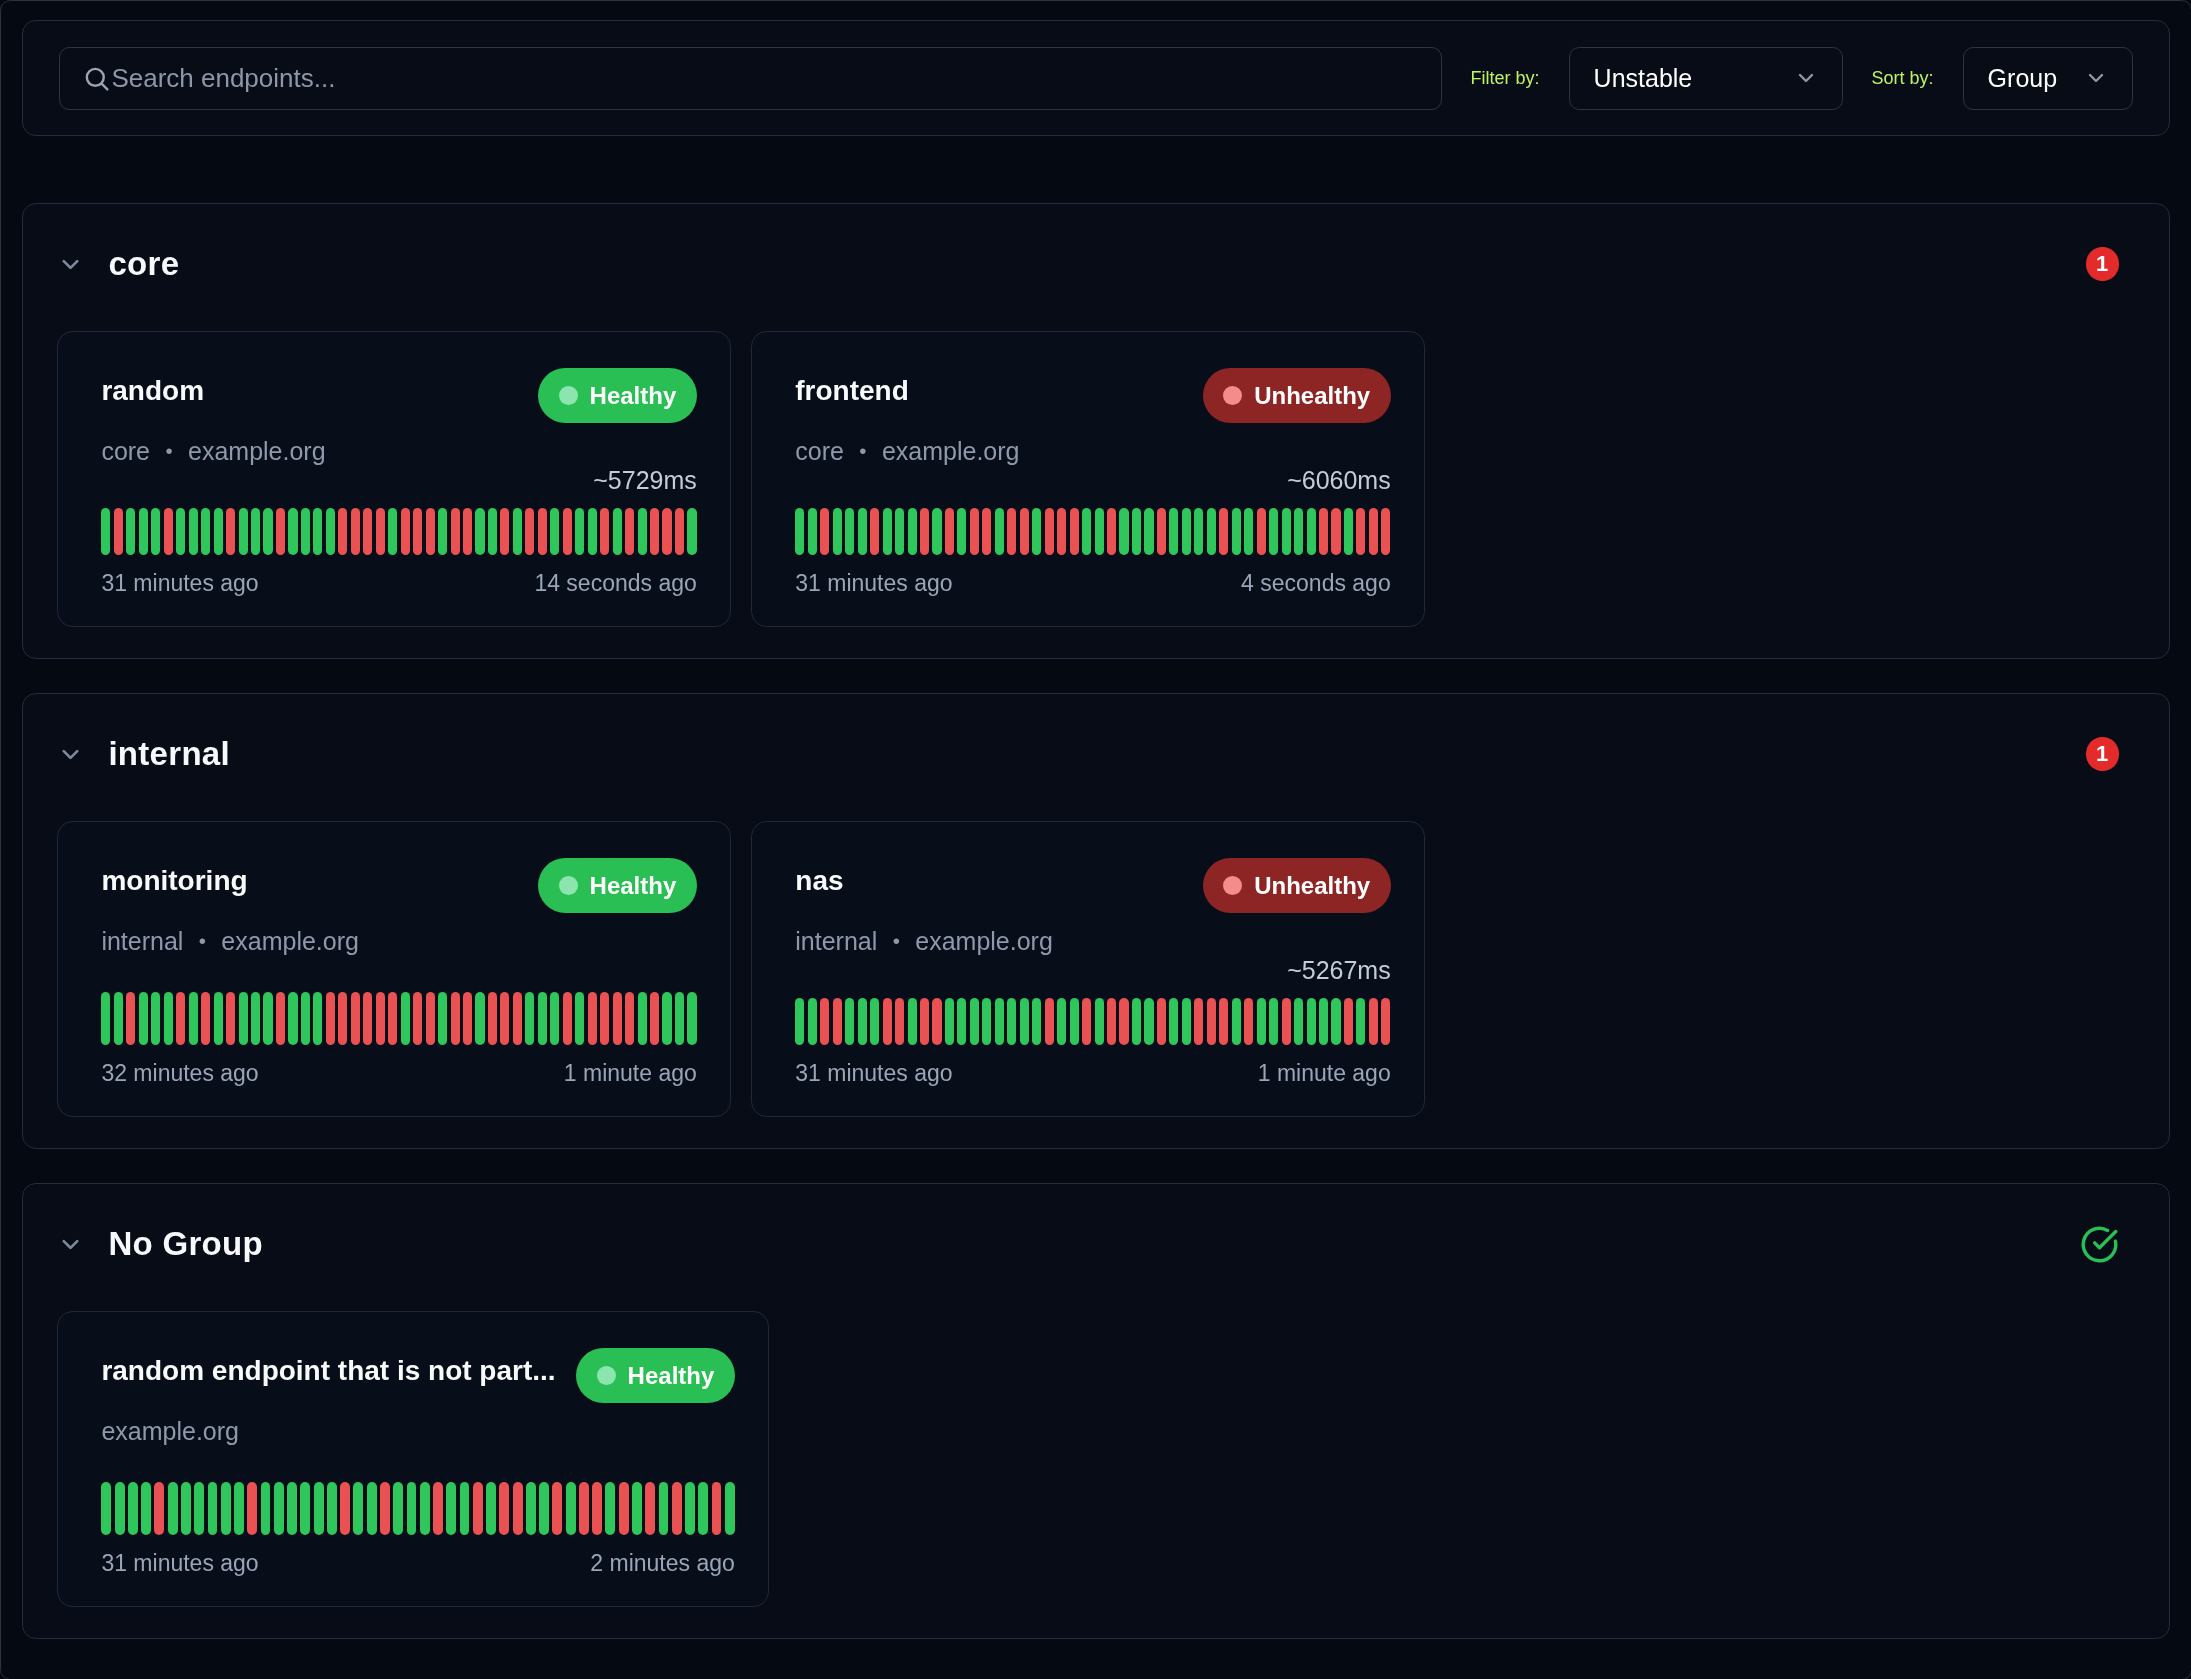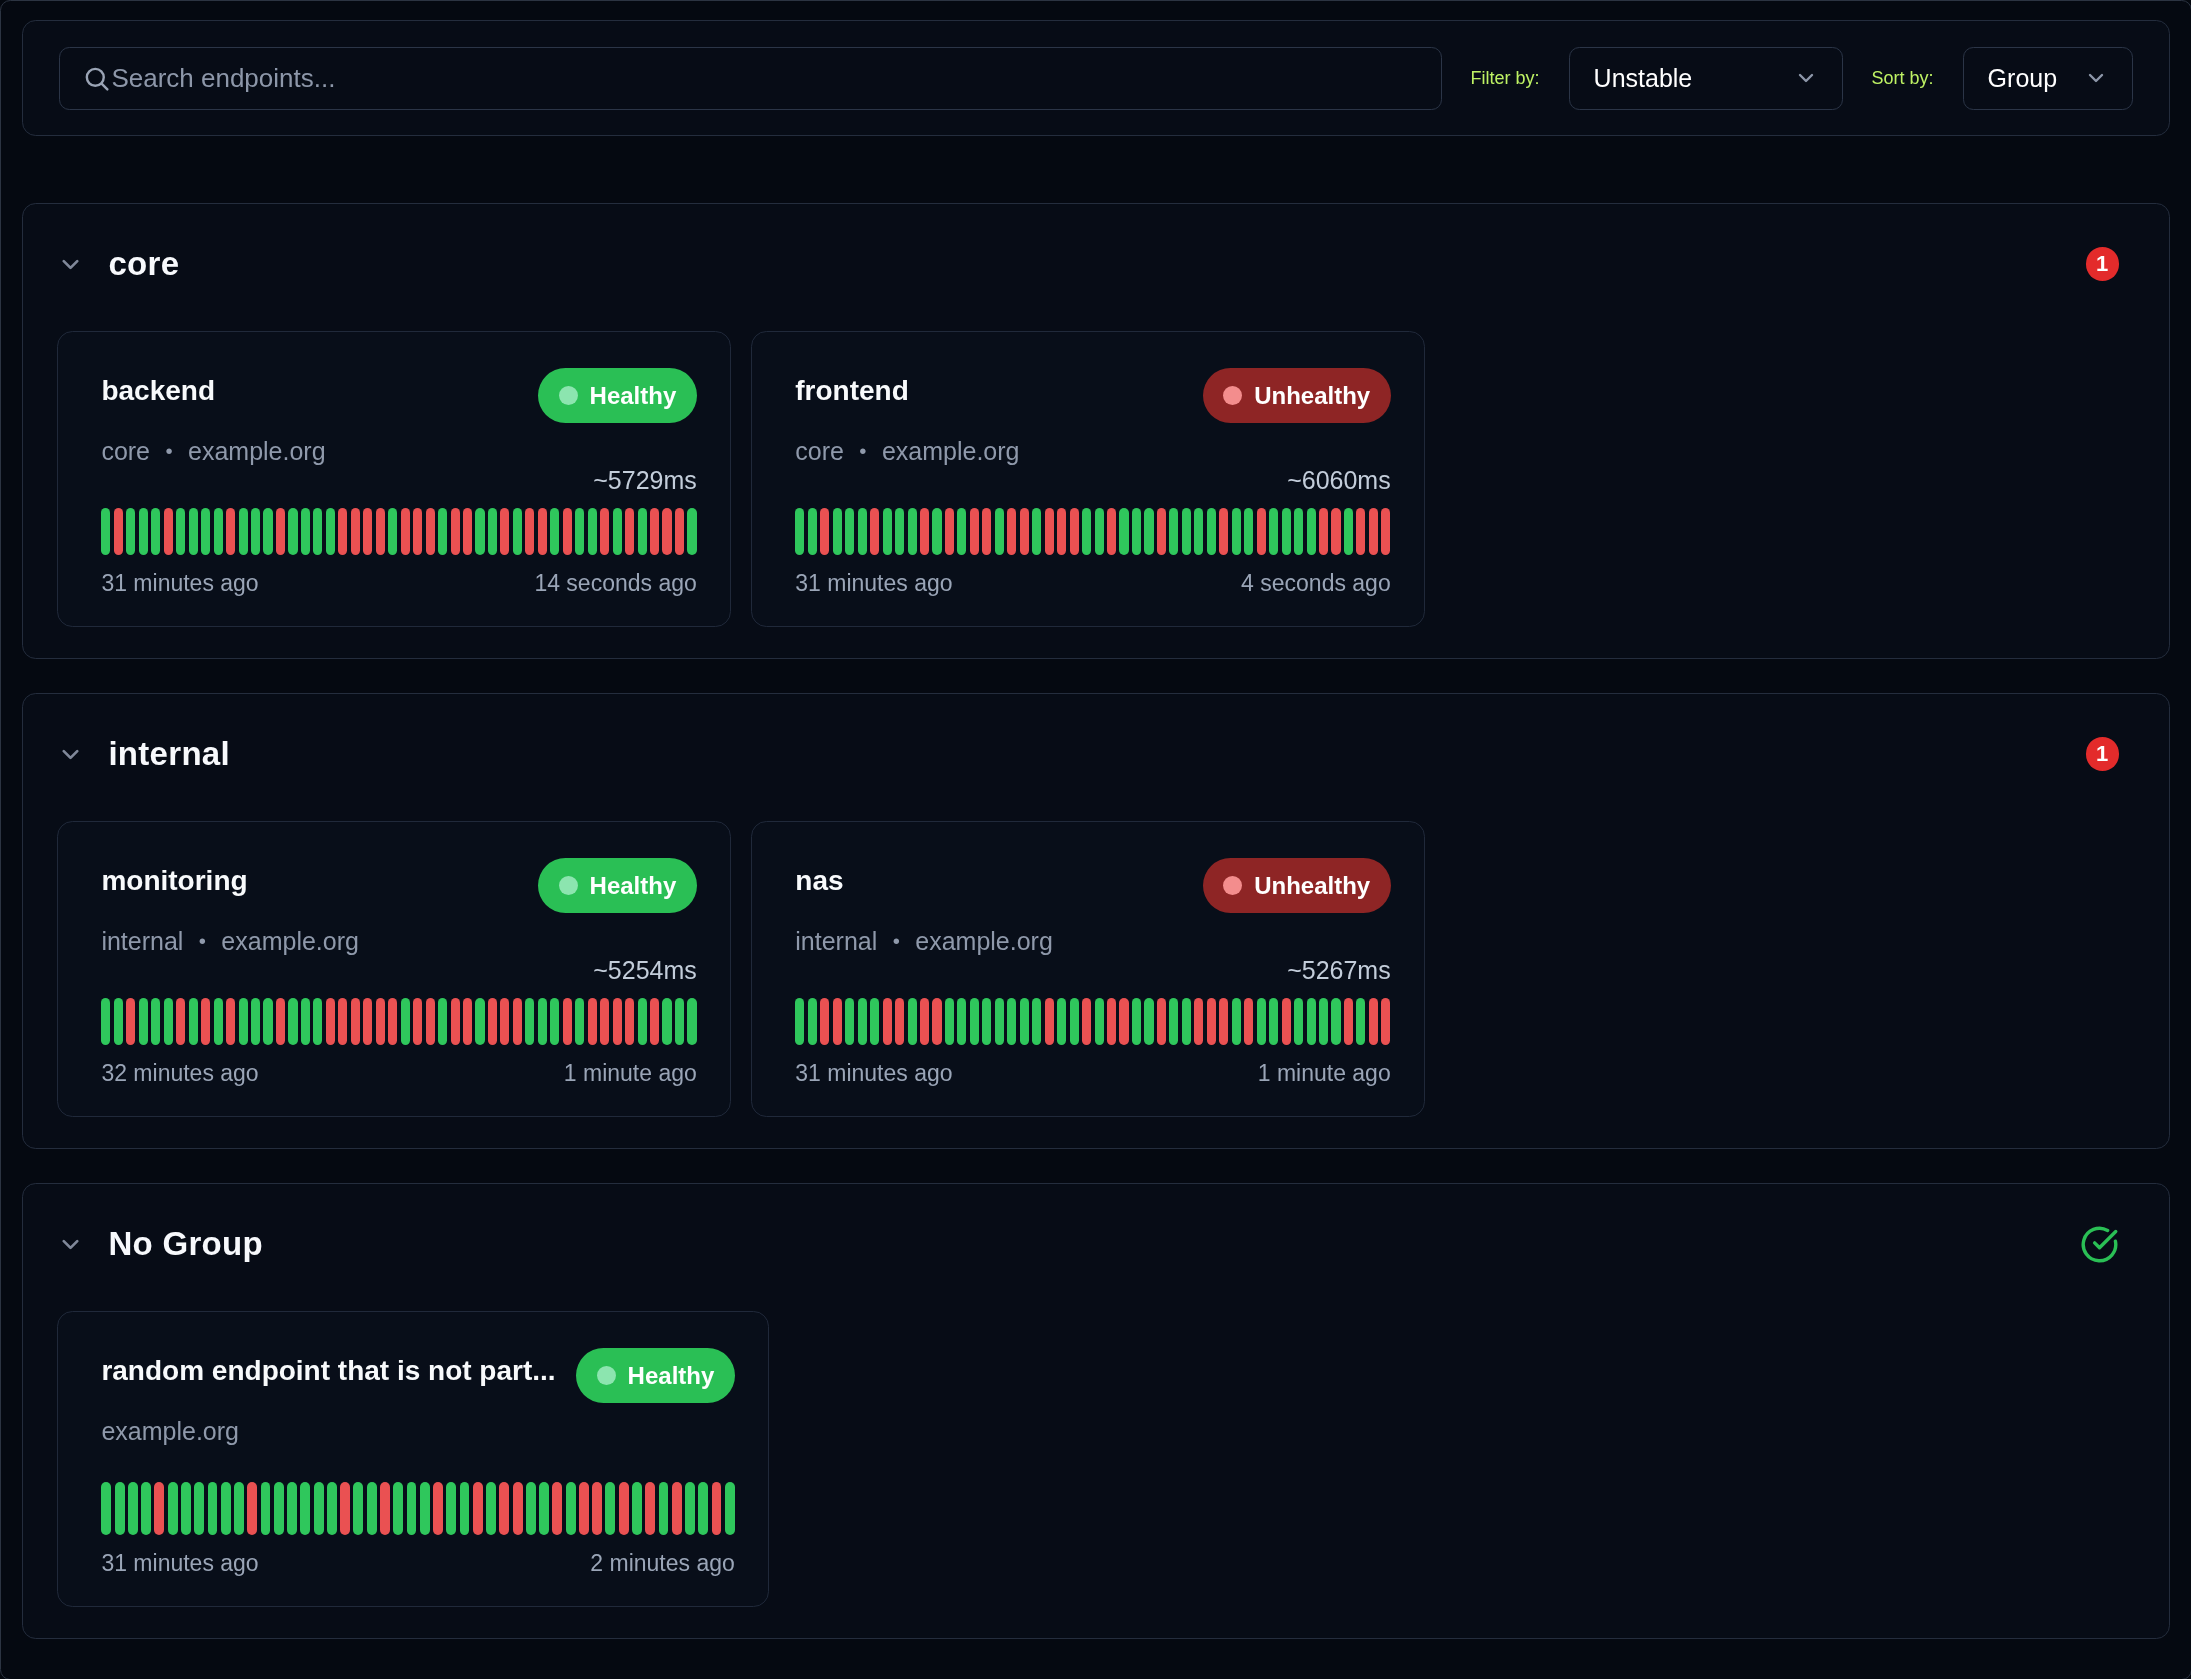--- a/index.html
+++ b/index.html
@@ -178,21 +178,21 @@
           </svg>
       <span class="group-title">core</span>
       <span class="group-badge-wrap">
         <span class="count-badge">1</span>
 
       </span>
     </div>
     <div class="cards">
   <article class="card">
     <div class="card-head">
-      <span class="ep-name">backend</span>
+      <span class="ep-name">random</span>
       <span class="status-pill healthy">
         <span class="status-dot"></span>
         <span>Healthy</span>
       </span>
     </div>
     <div class="ep-sub">
               <span>core</span>
               <span class="dot-sep">•</span>
               <span>example.org</span>
             </div>
@@ -346,21 +346,20 @@
         <span class="status-dot"></span>
         <span>Healthy</span>
       </span>
     </div>
     <div class="ep-sub">
               <span>internal</span>
               <span class="dot-sep">•</span>
               <span>example.org</span>
             </div>
     <div class="card-spacer"></div>
-    <div class="latency">~5254ms</div>
     <div class="bars">
               <span class="bar up"></span>
               <span class="bar up"></span>
               <span class="bar down"></span>
               <span class="bar up"></span>
               <span class="bar up"></span>
               <span class="bar up"></span>
               <span class="bar down"></span>
               <span class="bar up"></span>
               <span class="bar down"></span>

